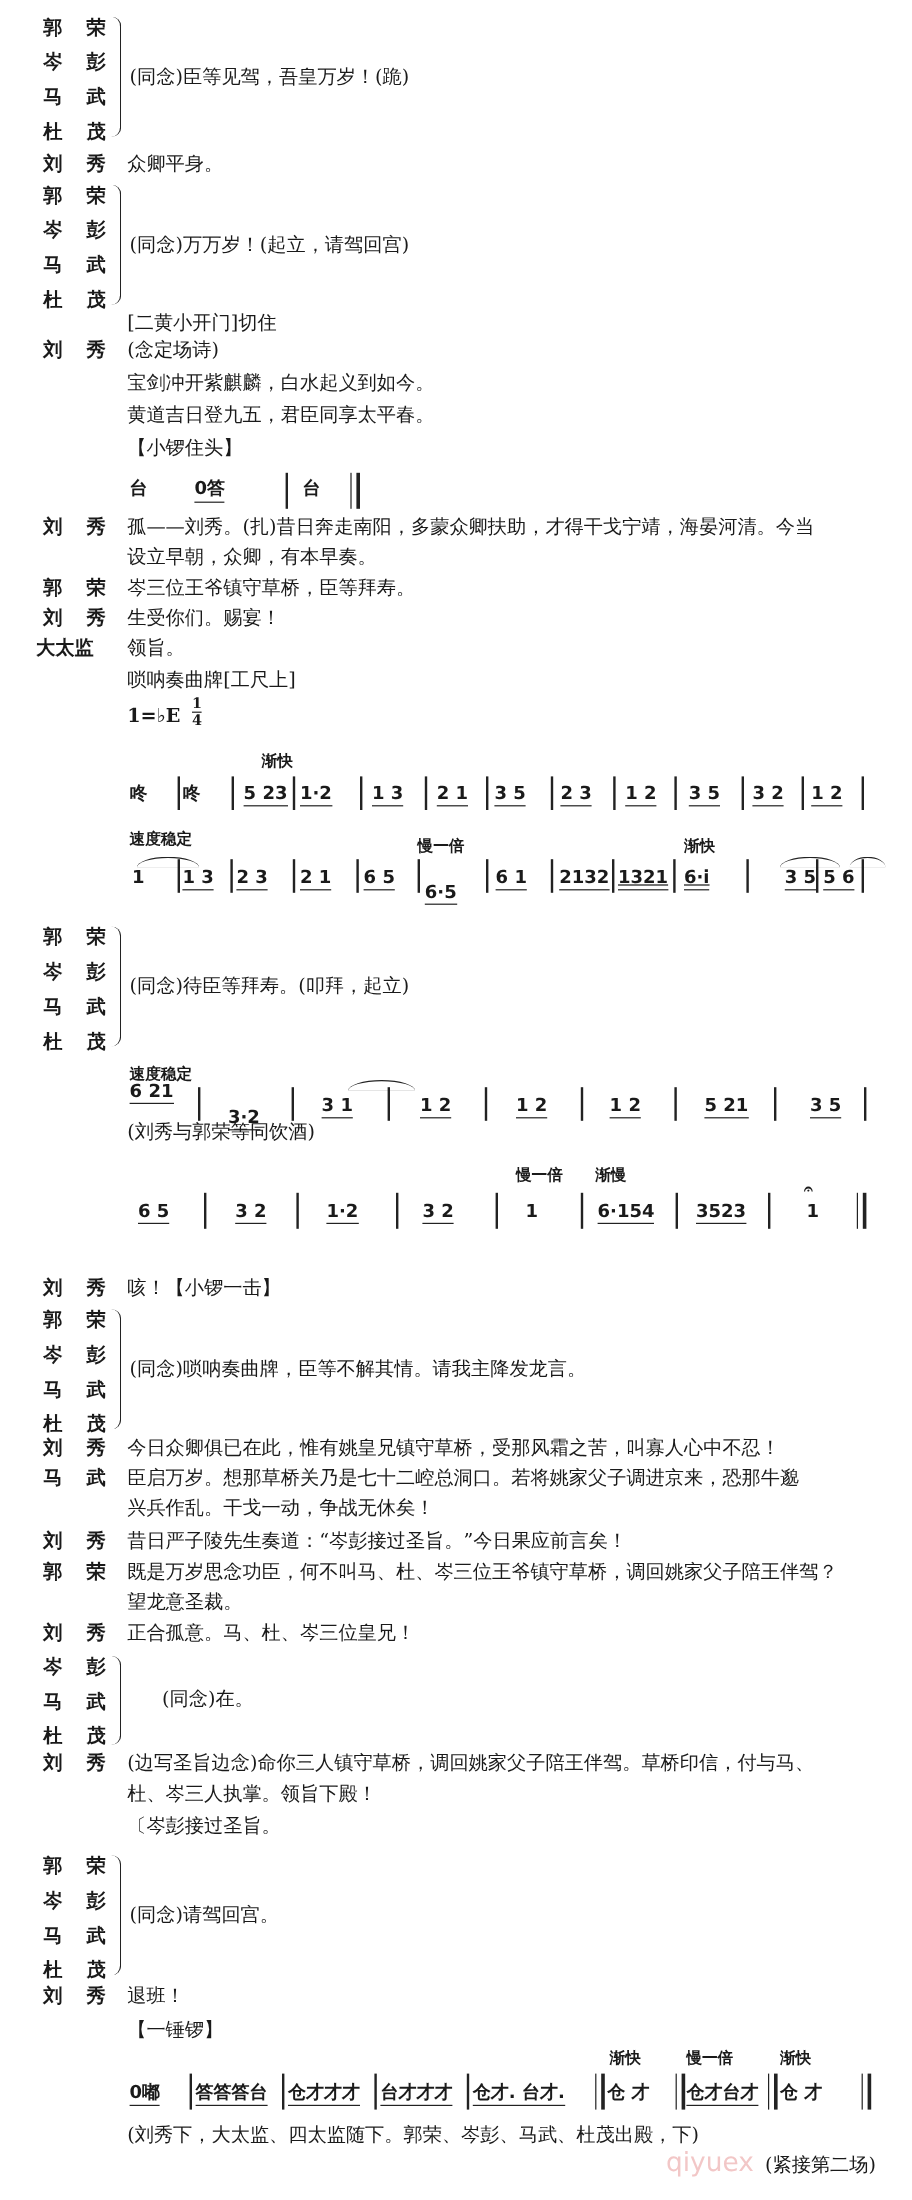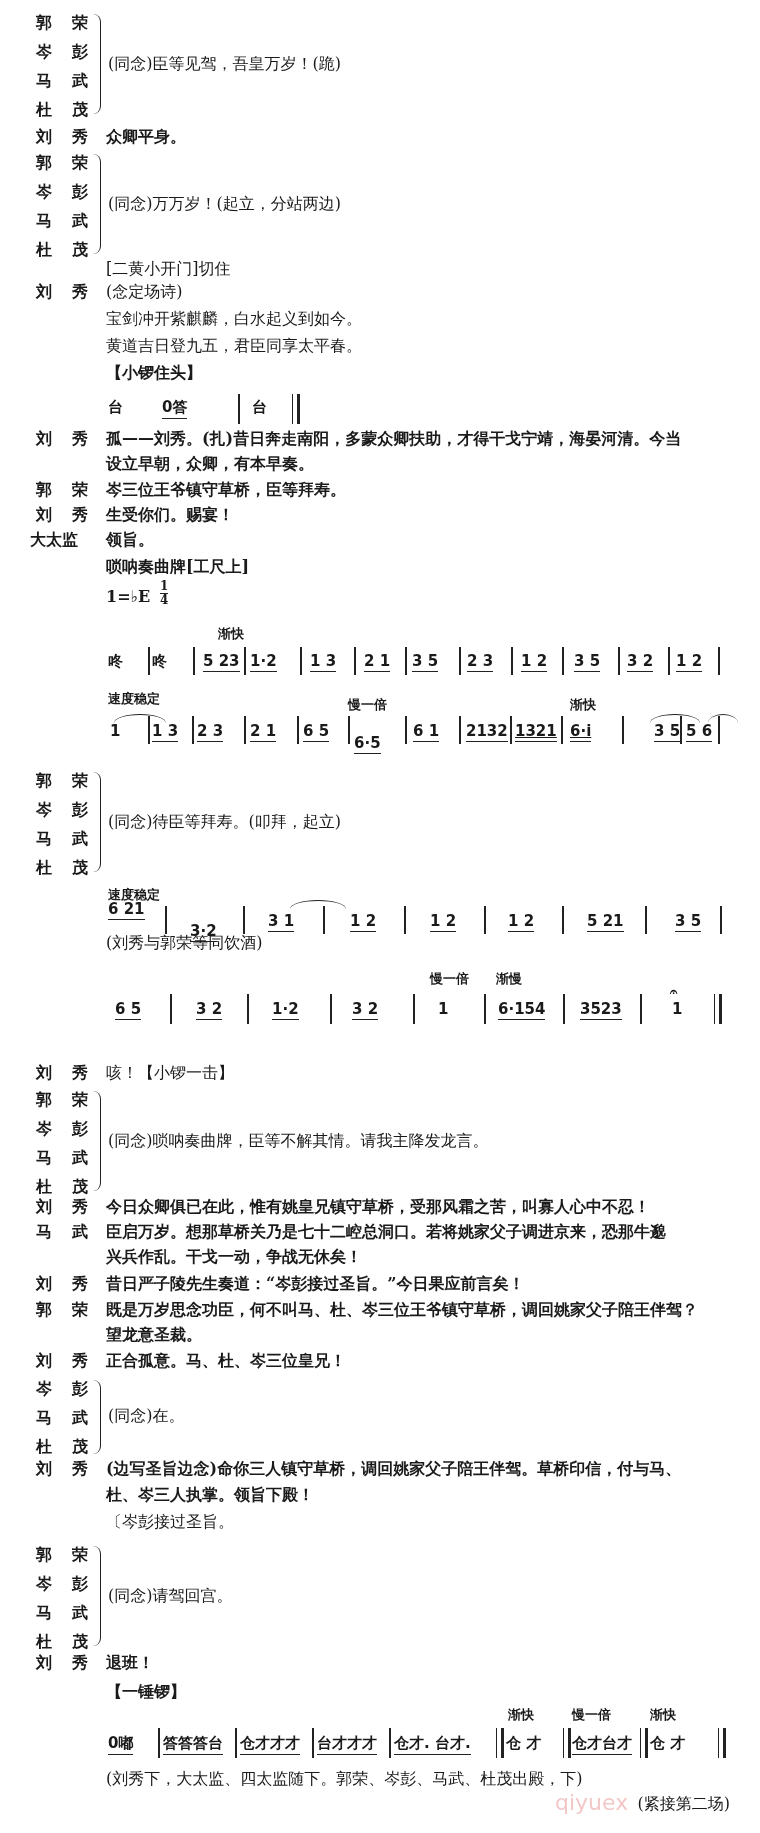--- a/index.html
+++ b/index.html
@@ -6,21 +6,21 @@
   body { width:760px; height:1833px; position:relative; overflow:hidden;
          font-family:"DejaVu Serif", "Liberation Serif", serif; color:#1a1a1a; }
   .page { position:absolute; left:0; top:0; width:760px; height:1833px; }
   .row { position:absolute; left:0; font-size:16px; line-height:22px; white-space:nowrap; }
   .spk { position:absolute; left:36px; width:66px; font-weight:bold; letter-spacing:0; }
   .spk span { display:inline-block; }
   .spk .c1 { position:absolute; left:0; }
   .spk .c2 { position:absolute; left:36px; }
   .spk3 { position:absolute; left:30px; font-weight:bold; }
   .txt { position:absolute; left:106px; }
-  .bold { font-weight:bold;text-align:center; }
+  .bold { font-weight:normal;text-align:center; }
   .group { position:absolute; left:0; width:760px; }
   .group .names { position:absolute; left:36px; top:0; width:70px; }
   .group .names div { height:29px; line-height:29px; font-size:16px; font-weight:bold; position:relative; }
   .group .names div .c1 { position:absolute; left:0; }
   .group .names div .c2 { position:absolute; left:36px; }
   .brace { position:absolute; left:90px; width:10px; border-right:1.5px solid #222; border-top-right-radius:8px; border-bottom-right-radius:8px; }
   .group .gtxt { position:absolute; left:108px; font-size:16px; white-space:nowrap; }
   .notation { position:absolute; font-family:"DejaVu Sans", "Liberation Sans", sans-serif; font-weight:bold; font-size:15px; white-space:nowrap; }
   .cell { position:absolute; text-align:left; }
   .ul { border-bottom:1.5px solid #222; padding-bottom:1px; }
@@ -79,21 +79,21 @@
       <div>
           <span class="c1">马</span>
           <span class="c2">武</span>
         </div>
       <div>
           <span class="c1">杜</span>
           <span class="c2">茂</span>
         </div>
     </div>
     <div class="brace" style="top:6px;height:100px;"></div>
-    <div class="gtxt" style="top:46px;">(同念)万万岁！(起立，分站两边)</div>
+    <div class="gtxt" style="top:46px;">(同念)万万岁！(起立，请驾回宫)</div>
   </div>
 
   <div class="row" style="top:258px;">
     <span class="txt">[二黄小开门]切住</span>
   </div>
   <div class="row" style="top:281px;">
     <span class="spk">
         <span class="c1">刘</span>
         <span class="c2">秀</span>
       </span>
@@ -368,21 +368,21 @@
       <div>
           <span class="c1">马</span>
           <span class="c2">武</span>
         </div>
       <div>
           <span class="c1">杜</span>
           <span class="c2">茂</span>
         </div>
     </div>
     <div class="brace" style="top:6px;height:74px;"></div>
-    <div class="gtxt" style="top:32px;">(同念)在。</div>
+    <div class="gtxt" style="top:32px;margin-left:27px;">(同念)在。</div>
   </div>
 
   <div class="row" style="top:1458px;">
     <span class="spk">
         <span class="c1">刘</span>
         <span class="c2">秀</span>
       </span>
     <span class="txt bold">(边写圣旨边念)命你三人镇守草桥，调回姚家父子陪王伴驾。草桥印信，付与马、</span>
   </div>
   <div class="row" style="top:1484px;">

